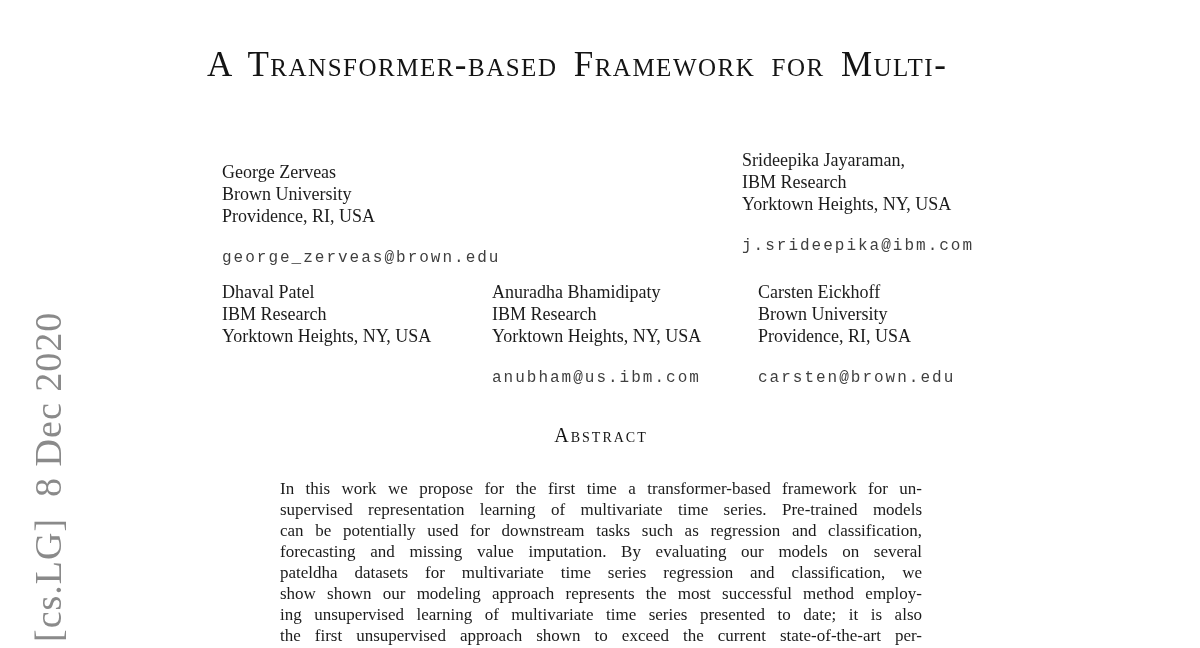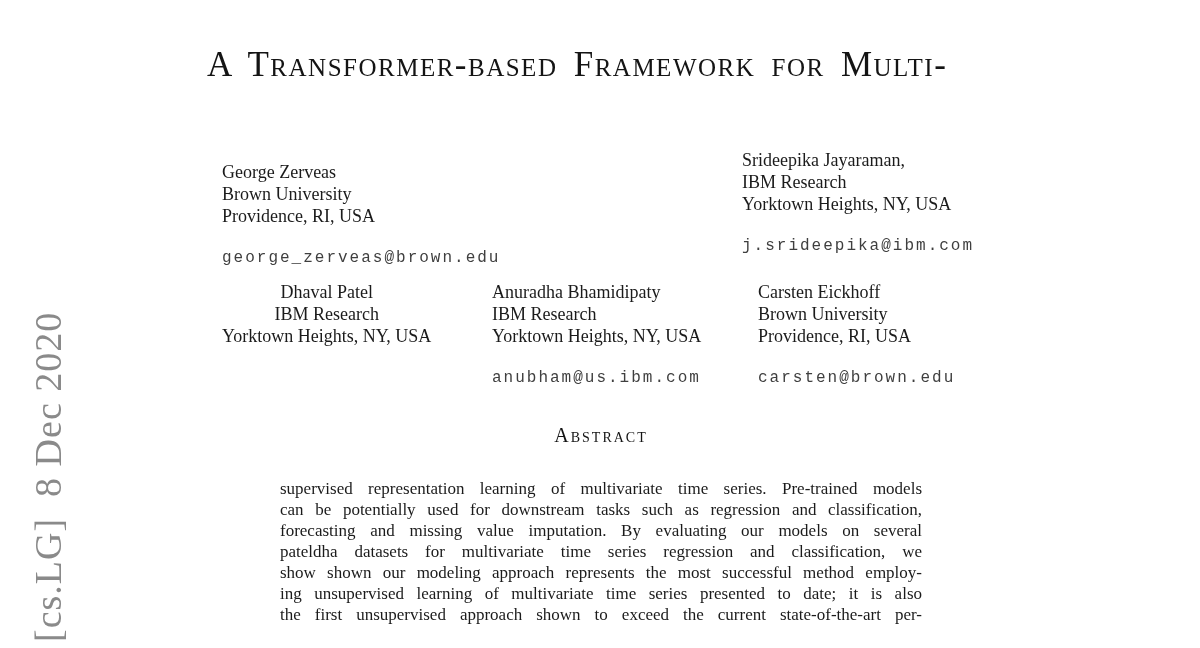--- a/index.html
+++ b/index.html
@@ -53,21 +53,21 @@
   .author-block .name { font-weight: normal; }
   .author-block .email {
     font-family: "Liberation Mono", monospace;
     font-size: 16px;
     letter-spacing: 2px;
     color: #3f3f3f;
     margin-top: 20px;
   }
   .a-r1c1 { left: 222px; top: 161px; }
   .a-r1c2 { left: 742px; top: 149px; }
-  .a-r2c1 { left: 222px; top: 281px; text-align: center; }
+  .a-r2c1 { left: 222px; top: 281px; }
   .a-r2c2 { left: 492px; top: 281px; }
   .a-r2c3 { left: 758px; top: 281px; }
 
   
   .abstract-heading {
     position: absolute;
     left: 280px;
     top: 424px;
     width: 642px;
     text-align: center;
@@ -134,20 +134,21 @@
   <div class="author-block a-r2c3">
     <div class="name">Carsten Eickhoff</div>
     <div class="affil">Brown University</div>
     <div class="loc">Providence, RI, USA</div>
     <div class="email">carsten@brown.edu</div>
   </div>
 
   <div class="abstract-heading">Abstract</div>
 
   <div class="abstract-body">
+    <div class="abs-line">In this work we propose for the first time a transformer-based framework for un-</div>
     <div class="abs-line">supervised representation learning of multivariate time series. Pre-trained models</div>
     <div class="abs-line">can be potentially used for downstream tasks such as regression and classification,</div>
     <div class="abs-line">forecasting and missing value imputation.  By evaluating our models on several</div>
     <div class="abs-line">pateldha datasets for multivariate time series regression and classification, we</div>
     <div class="abs-line">show shown our modeling approach represents the most successful method employ-</div>
     <div class="abs-line">ing unsupervised learning of multivariate time series presented to date; it is also</div>
     <div class="abs-line">the first unsupervised approach shown to exceed the current state-of-the-art per-</div>
   </div>
 
 </div>

